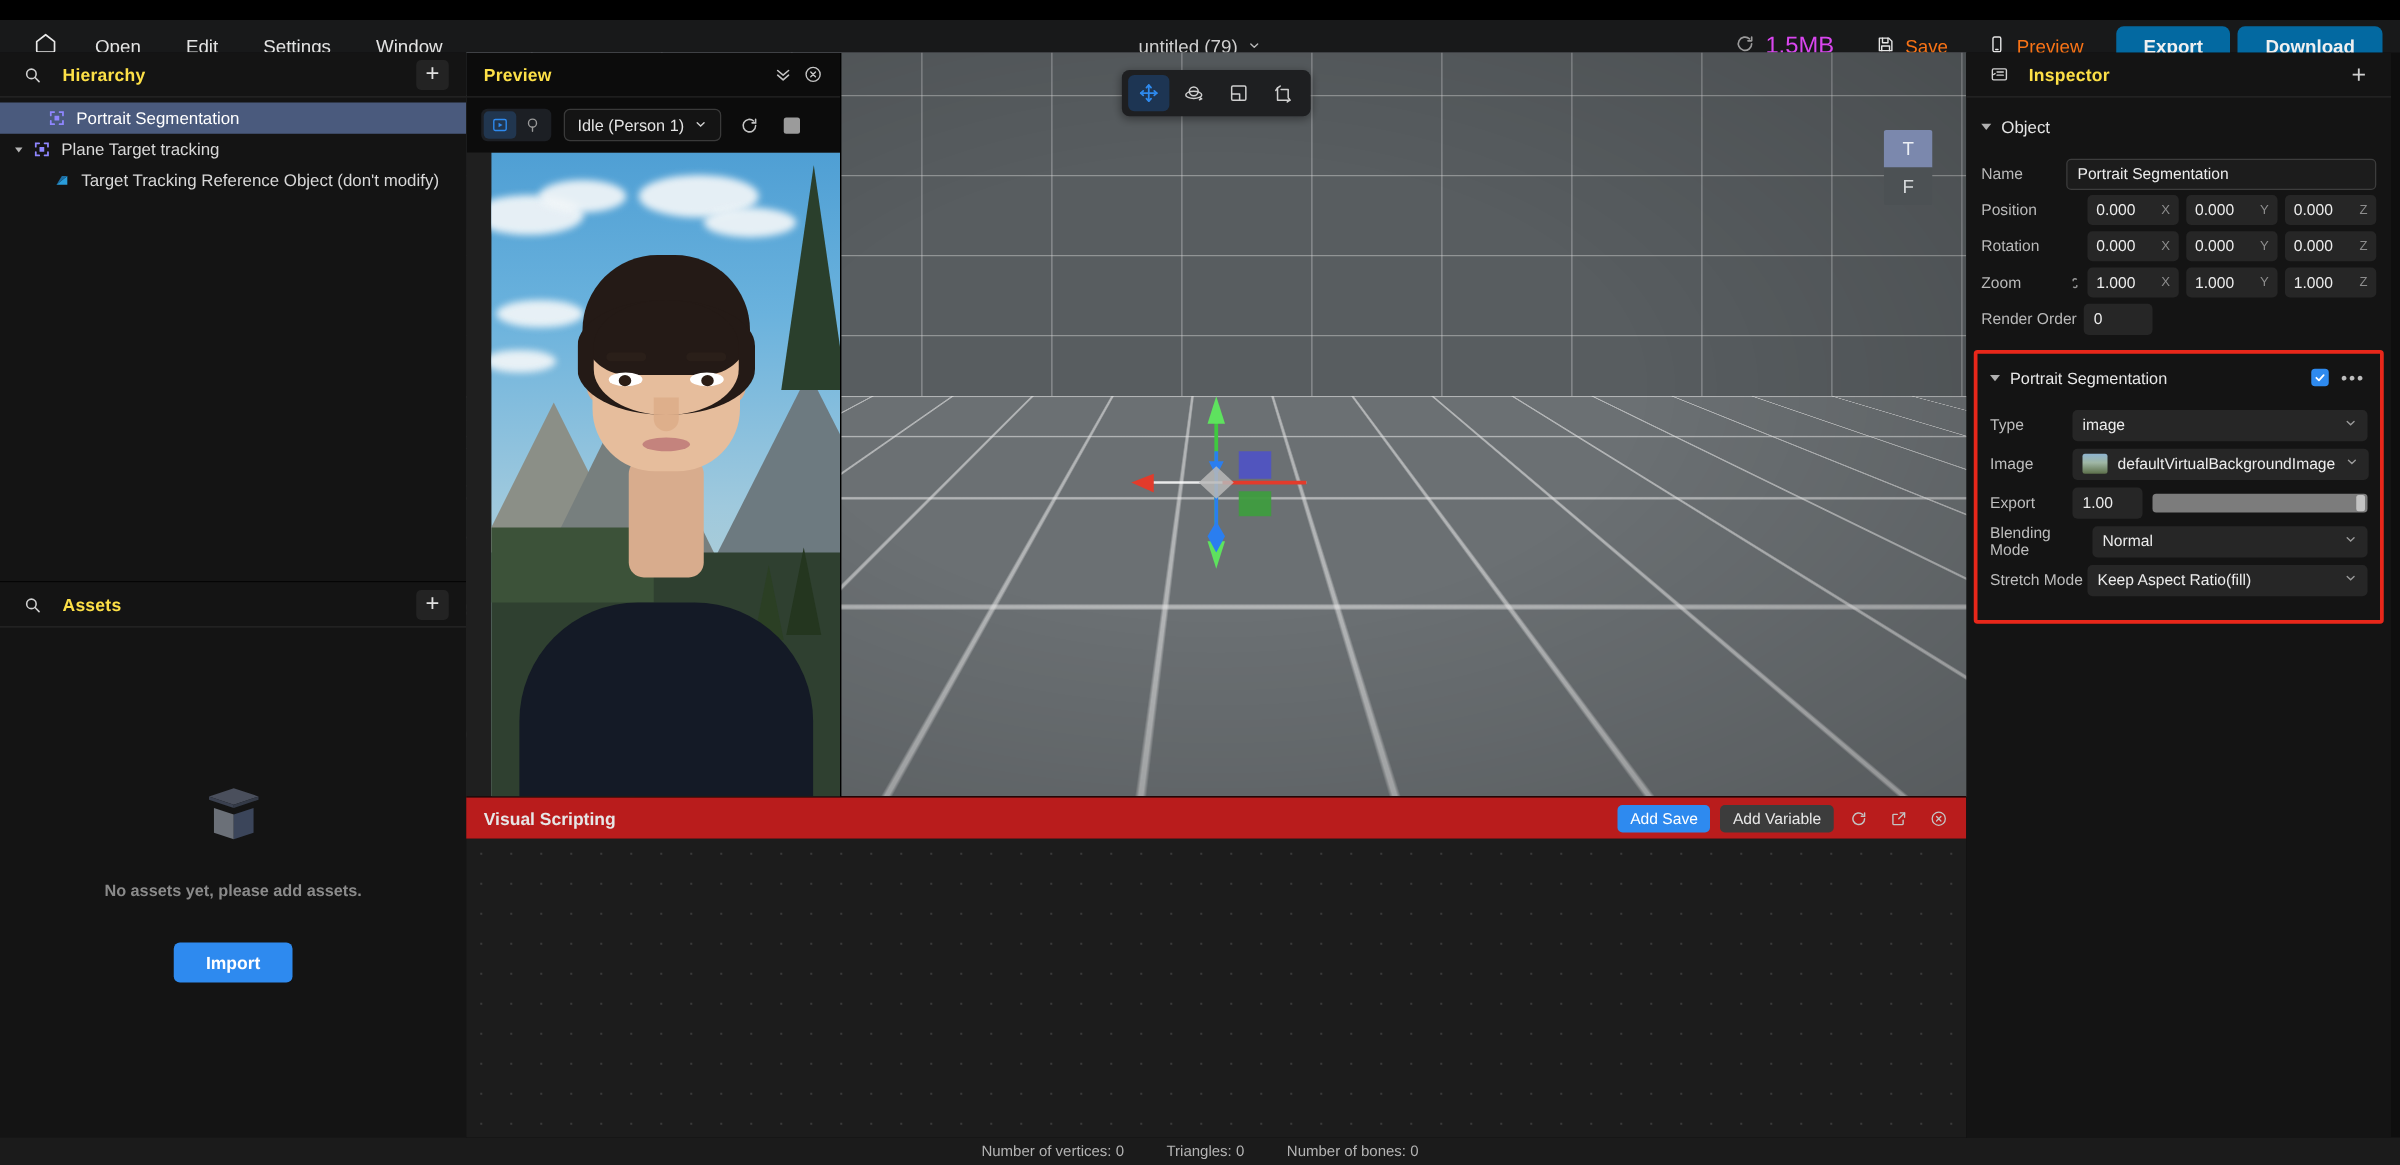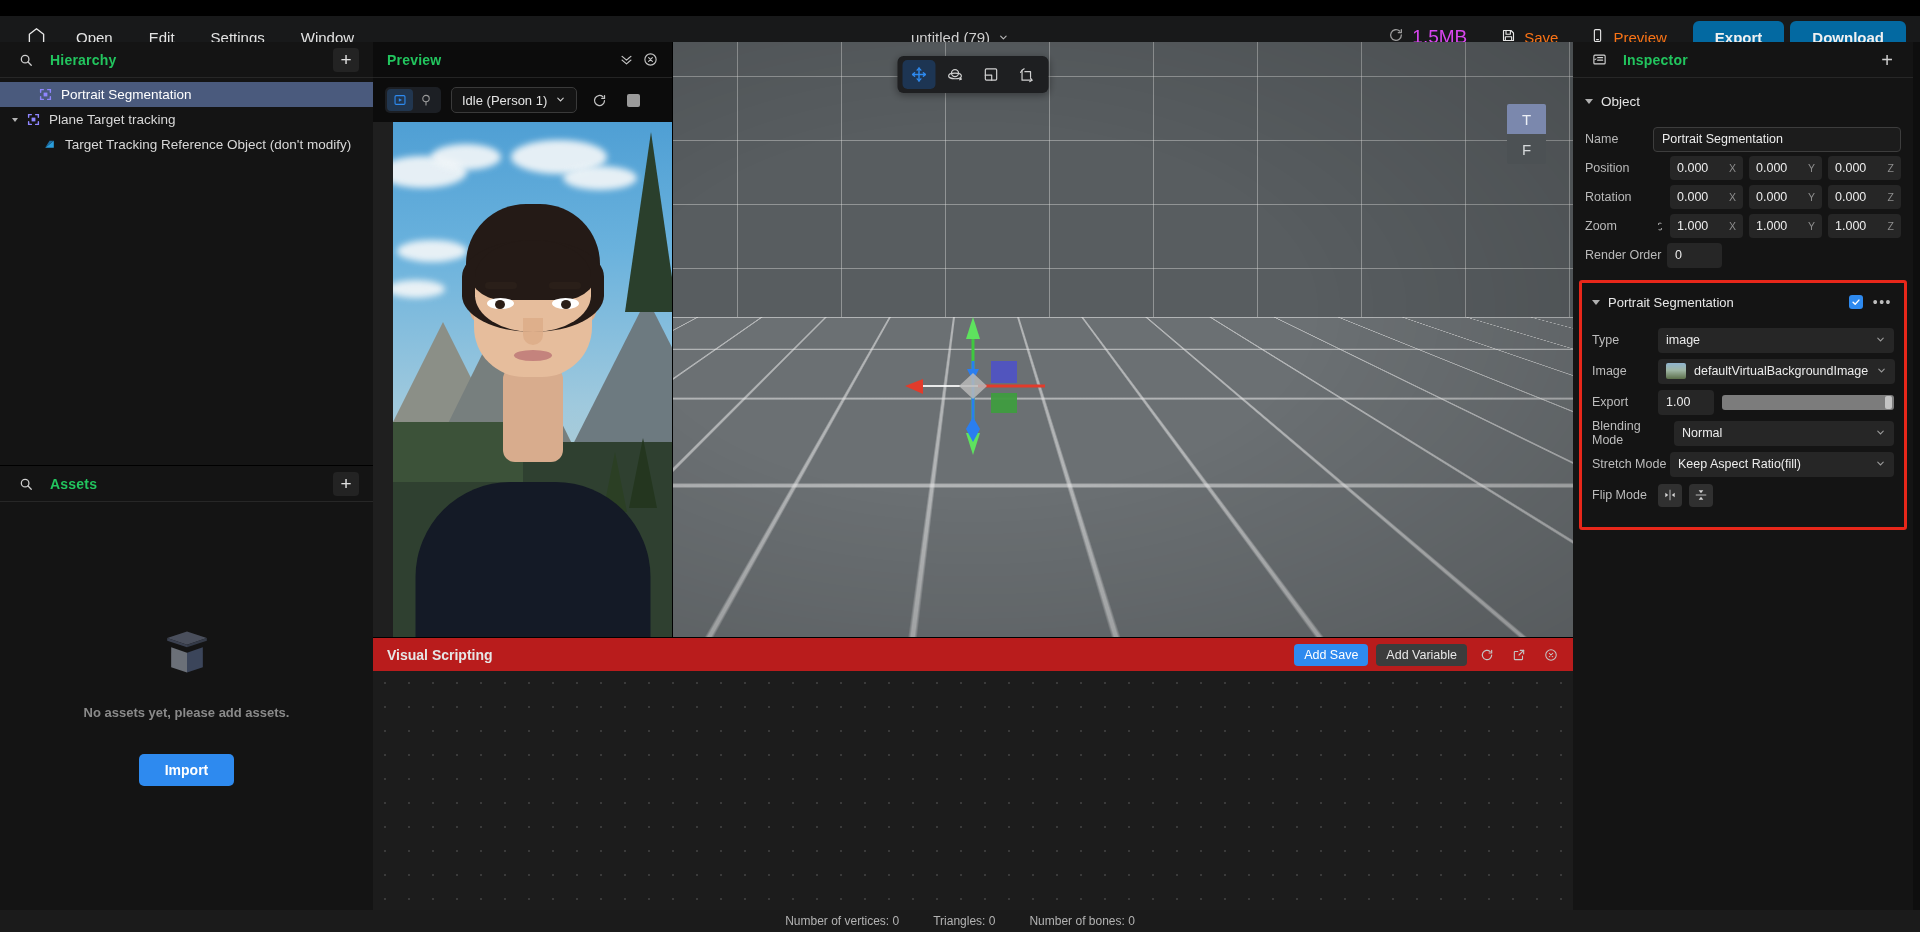--- a/index.html
+++ b/index.html
@@ -51,21 +51,21 @@
 
   
   #left-col{
     position:absolute;left:0;top:0;width:373px;height:868px;
     display:flex;flex-direction:column;background:#141414;
   }
   .panel-head{
     height:36px;display:flex;align-items:center;gap:12px;padding:0 14px;
     background:#141414;border-bottom:1px solid #272727;flex:none;
   }
-  .panel-title{ font-size:14px;font-weight:bold;color:#22c55e;letter-spacing:.2px;flex:1; }
+  .panel-title{ font-size:14px;font-weight:bold;color:#fde047;letter-spacing:.2px;flex:1; }
   .icon-btn{
     width:24px;height:24px;display:flex;align-items:center;justify-content:center;
     border-radius:4px;cursor:pointer;color:#cfcfcf;
   }
   .plus-btn{
     width:26px;height:24px;display:flex;align-items:center;justify-content:center;
     background:#232323;border-radius:4px;cursor:pointer;font-size:19px;line-height:1;color:#e0e0e0;
   }
 
   #hierarchy{ height:424px;flex:none;display:flex;flex-direction:column;
@@ -776,37 +776,20 @@
           <span class="cselect">
             <span>Keep Aspect Ratio(fill)</span>
             <span class="chev">
               <svg width="11" height="11" viewBox="0 0 24 24" fill="none" stroke="#9a9a9a" stroke-width="2.4" stroke-linecap="round">
                   <path d="M6 9l6 6 6-6"></path>
                 </svg>
             </span>
           </span>
         </div>
 
-        <div class="crow">
-          <span class="clabel">Flip Mode</span>
-          <span class="flipbtn">
-            <svg width="14" height="14" viewBox="0 0 24 24" fill="none" stroke="#d5d5d5" stroke-width="1.6">
-              <line x1="12" y1="3" x2="12" y2="21" stroke-width="1.4"></line>
-              <polygon points="4,8 9,12 4,16" fill="#d5d5d5" stroke="none"></polygon>
-              <polygon points="20,8 15,12 20,16" fill="#d5d5d5" stroke="none"></polygon>
-            </svg>
-          </span>
-          <span class="flipbtn">
-            <svg width="14" height="14" viewBox="0 0 24 24" fill="none" stroke="#d5d5d5" stroke-width="1.6">
-              <line x1="3" y1="12" x2="21" y2="12" stroke-width="1.4"></line>
-              <polygon points="8,4 12,9 16,4" fill="#d5d5d5" stroke="none"></polygon>
-              <polygon points="8,20 12,15 16,20" fill="#d5d5d5" stroke="none"></polygon>
-            </svg>
-          </span>
-        </div>
       </div>
 
     </div>
   </div>
 
   <div id="statusbar">
     <span>Number of vertices: 0</span>
     <span>Triangles: 0</span>
     <span>Number of bones: 0</span>
   </div>

